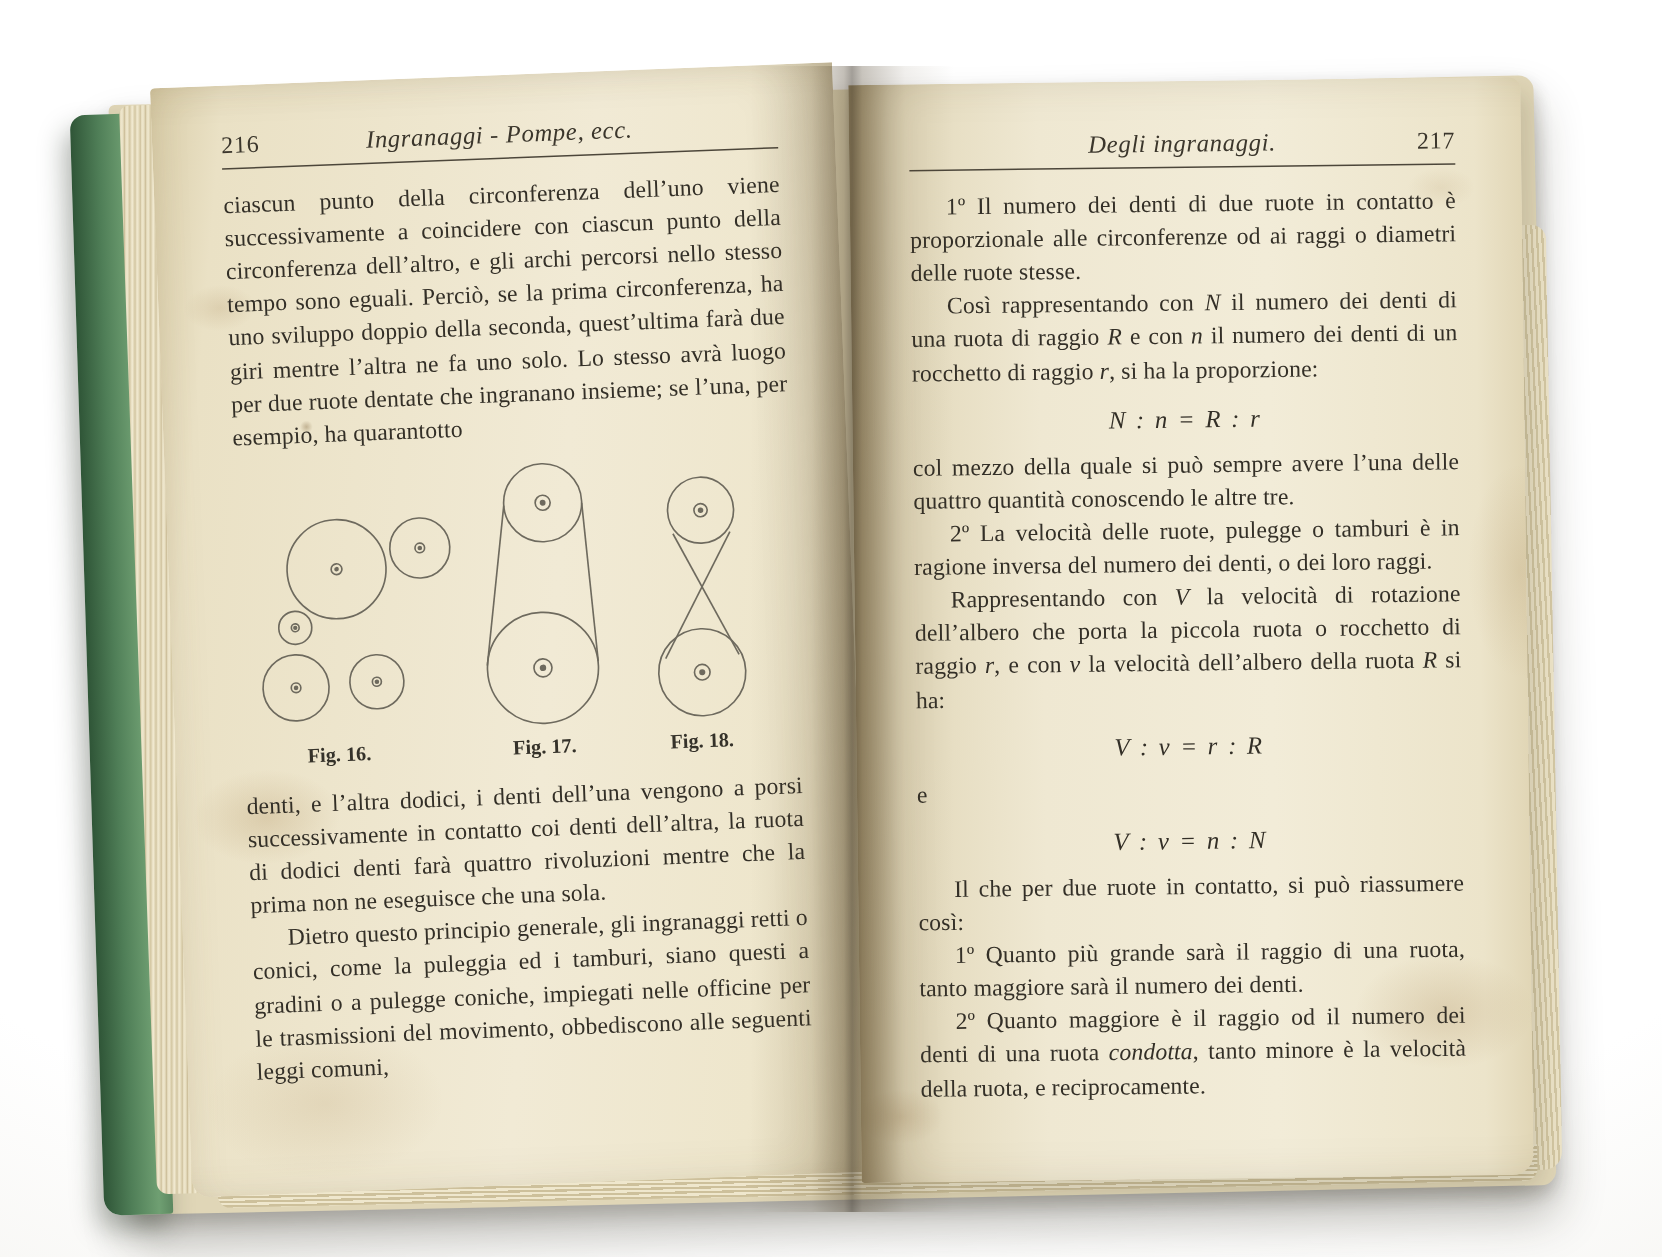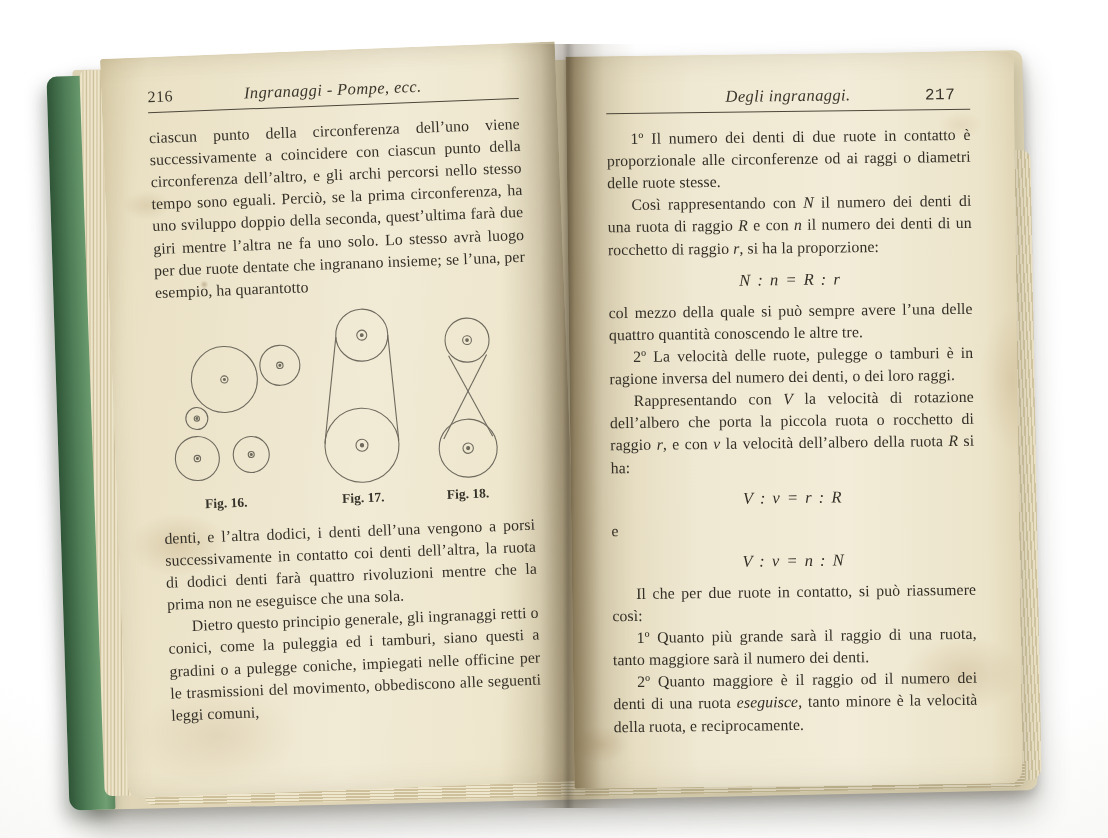--- a/index.html
+++ b/index.html
@@ -87,21 +87,21 @@
 
   .page-header {
     display: grid; grid-template-columns: 60px 1fr 60px; align-items: baseline;
     border-bottom: 1.4px solid #4c463a;
     padding-bottom: 5px; margin-bottom: 14px;
     color: #3b362c;
   }
   .page-header .num { font-size: 16px; letter-spacing: 0.5px; }
   .page-header .title { grid-column: 2; text-align: center; font-style: italic; font-size: 16.5px; letter-spacing: 0.4px; }
   .page-left .page-header .num { grid-column: 1; text-align: left; }
-  .page-right .page-header .num { grid-column: 3; text-align: center; font-family: Liberation Mono, monospace; }
+  .page-right .page-header .num { grid-column: 3; text-align: right; }
 
   .text {
     font-size: 15.8px; line-height: 1.4; color: #332f27;
     text-align: justify; letter-spacing: 0.1px;
     hyphens: auto; -webkit-hyphens: auto;
   }
   .text p { margin: 0; }
   .text p.indent { text-indent: 24px; }
   .text p.formula {
     text-align: center; font-style: italic; text-indent: 0;
@@ -206,19 +206,19 @@
           <p class="para indent"><span>Così rappresentando con </span><span class="it">N</span><span> il numero dei denti di una ruota di raggio </span><span class="it">R</span><span> e con </span><span class="it">n</span><span> il numero dei denti di un rocchetto di raggio </span><span class="it">r</span><span>, si ha la proporzione:</span></p>
           <p class="formula"><span class="it">N : n = R : r</span></p>
           <p class="para"><span>col mezzo della quale si può sempre avere l’una delle quattro quantità conoscendo le altre tre.</span></p>
           <p class="para indent"><span>2º La velocità delle ruote, pulegge o tamburi è in ragione inversa del numero dei denti, o dei loro raggi.</span></p>
           <p class="para indent"><span>Rappresentando con </span><span class="it">V</span><span> la velocità di rotazione dell’albero che porta la piccola ruota o rocchetto di raggio </span><span class="it">r</span><span>, e con </span><span class="it">v</span><span> la velocità dell’albero della ruota </span><span class="it">R</span><span> si ha:</span></p>
           <p class="formula"><span class="it">V : v = r : R</span></p>
           <p class="para"><span>e</span></p>
           <p class="formula"><span class="it">V : v = n : N</span></p>
           <p class="para indent"><span>Il che per due ruote in contatto, si può riassumere così:</span></p>
           <p class="para indent"><span>1º Quanto più grande sarà il raggio di una ruota, tanto maggiore sarà il numero dei denti.</span></p>
-          <p class="para indent"><span>2º Quanto maggiore è il raggio od il numero dei denti di una ruota </span><span class="it">eseguisce</span><span>, tanto minore è la velocità della ruota, e reciprocamente.</span></p>
+          <p class="para indent"><span>2º Quanto maggiore è il raggio od il numero dei denti di una ruota </span><span class="it">condotta</span><span>, tanto minore è la velocità della ruota, e reciprocamente.</span></p>
         </div>
     </section>
 
     <div class="gutter"></div>
   </div>
 </div>
 
 </body></html>

